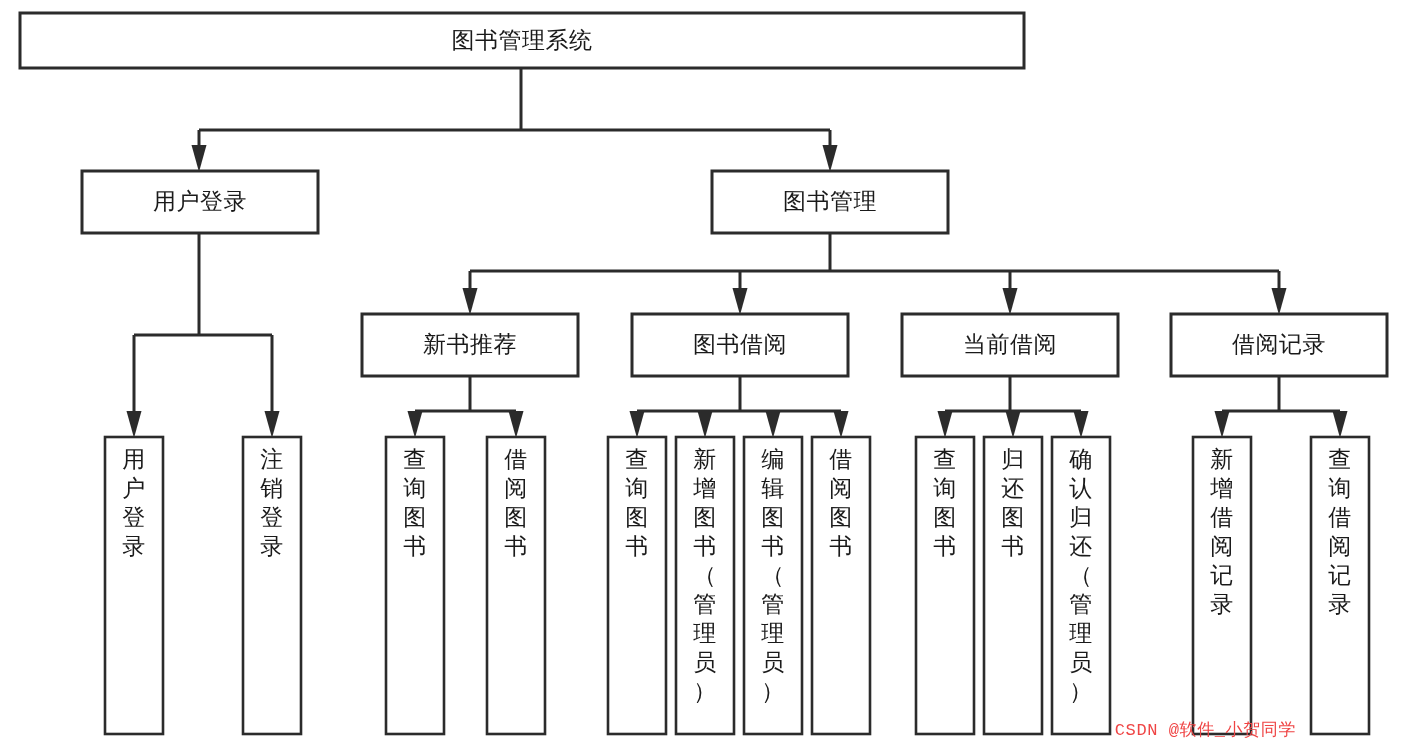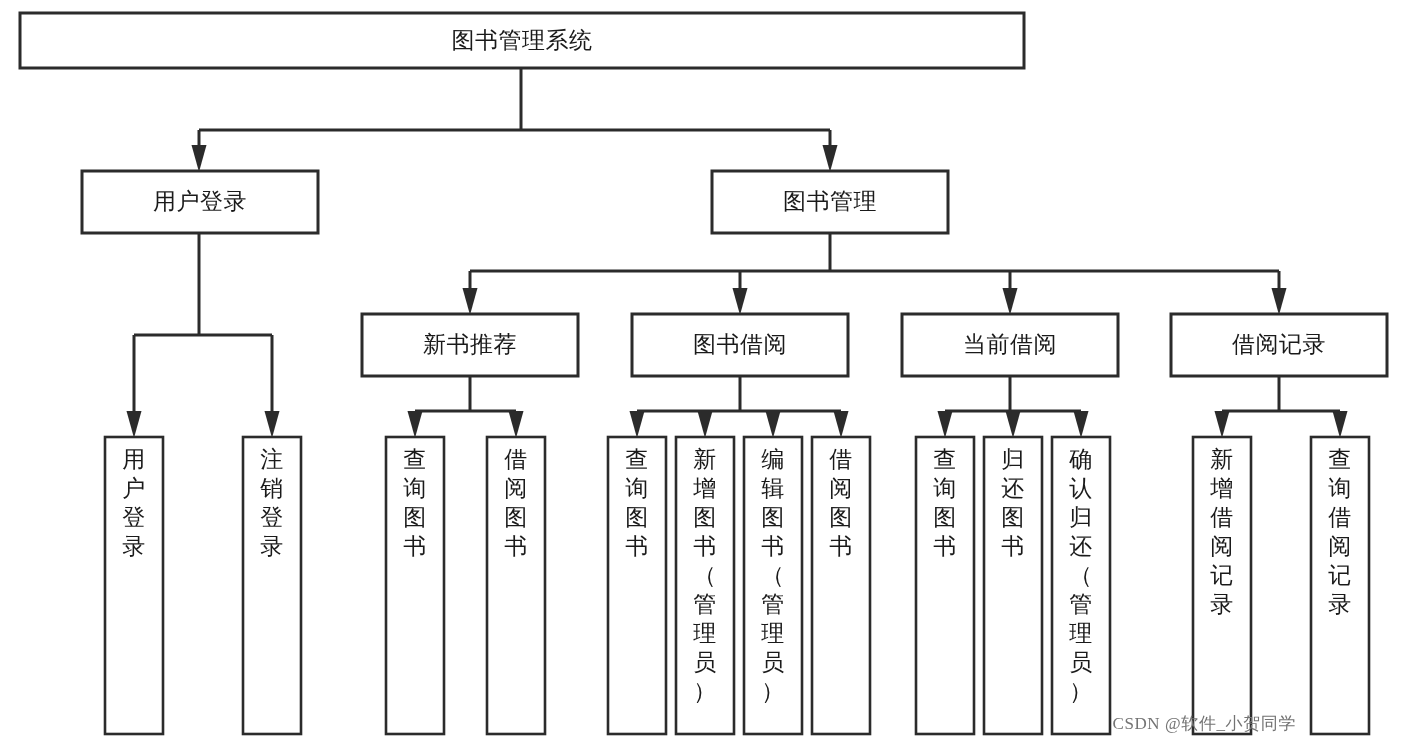--- a/index.html
+++ b/index.html
@@ -60,24 +60,24 @@
     font-size: 23px;
     fill: #1a1a1a;
     letter-spacing: 0.5px;
   }
   .vlabel-char {
     text-anchor: middle;
   }
   .watermark {
     position: absolute;
     right: 8px;
-    bottom: 12px;
-    font-family: Liberation Serif, serif;
+    bottom: 6px;
+    font-family: Liberation Mono, monospace;
     font-size: 17px;
-    color: #737373;
+    color: #ef4444;
     letter-spacing: 0.6px;
     white-space: nowrap;
     user-select: none;
   }
 </style>
 </head>
 <body>
 
 <div id="diagram-root">
   <svg id="flowchart" viewBox="0 0 1405 747" xmlns="http://www.w3.org/2000/svg">

